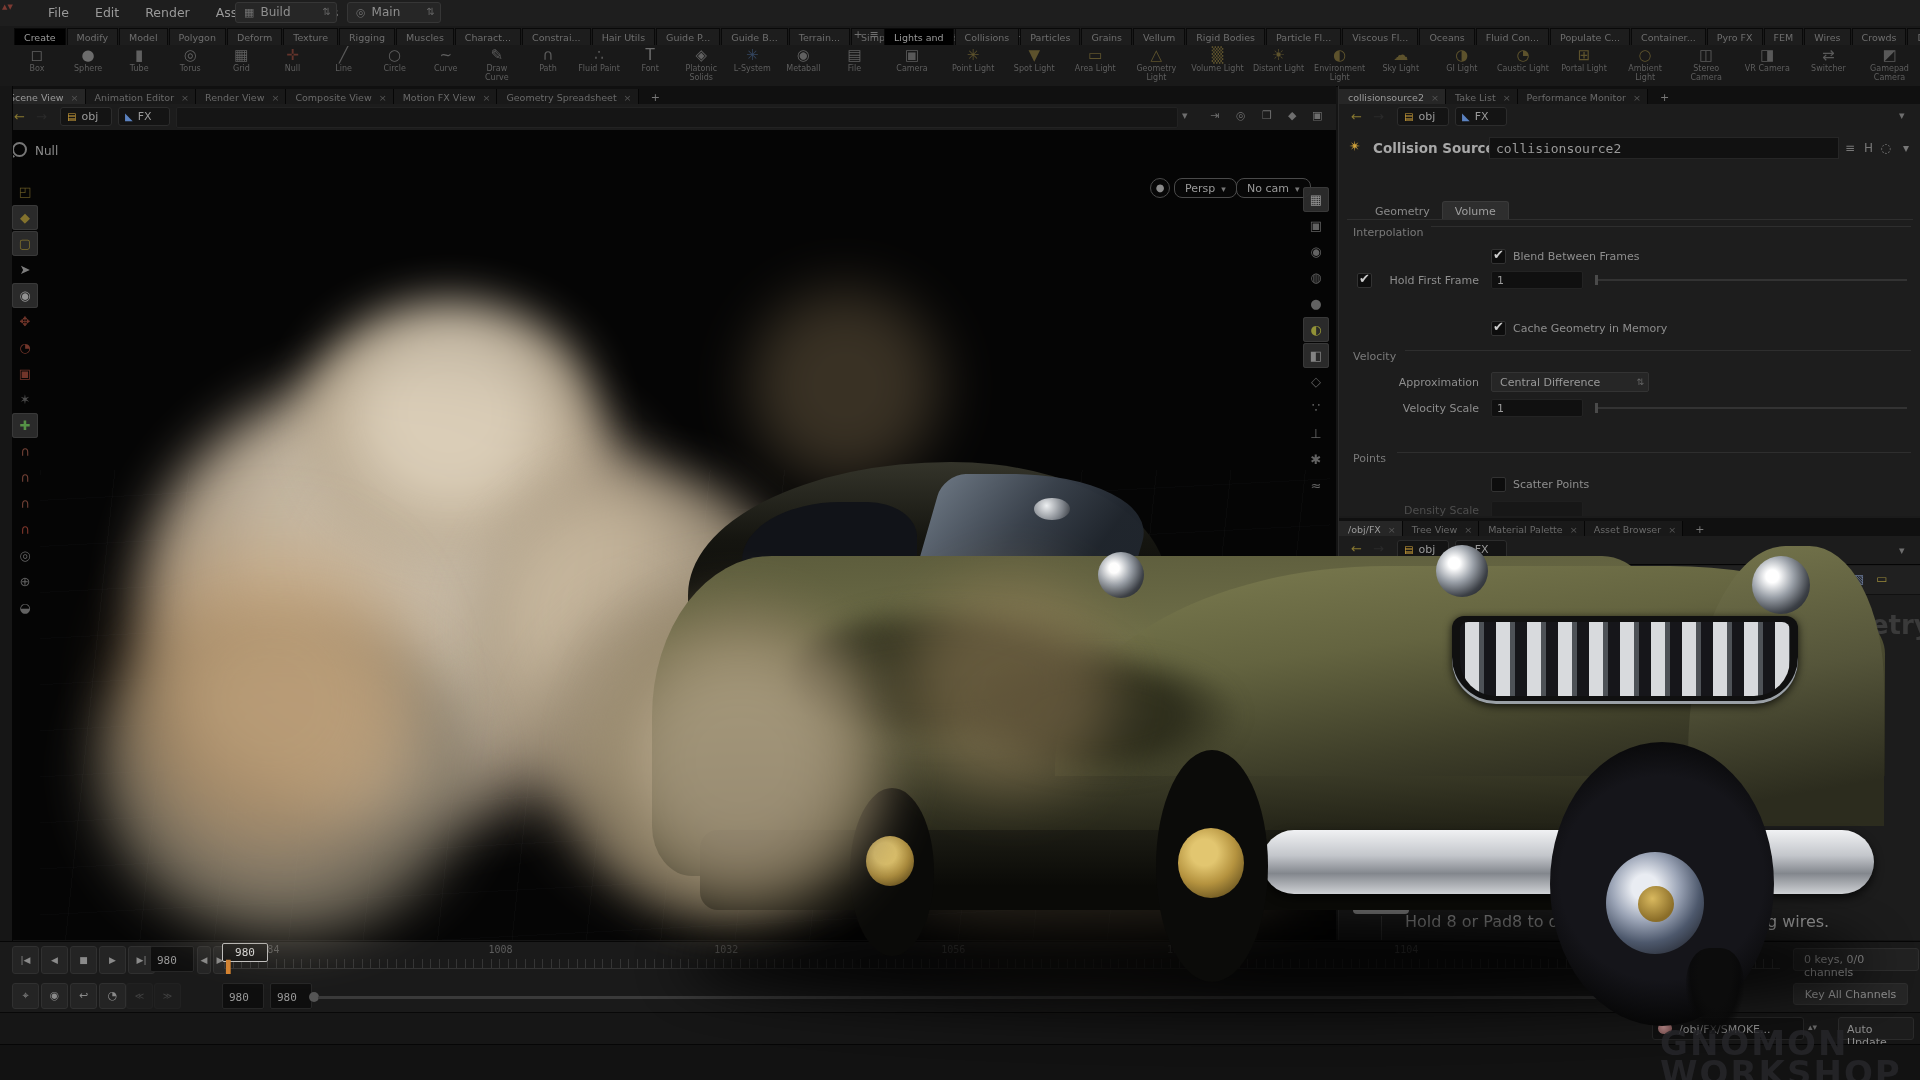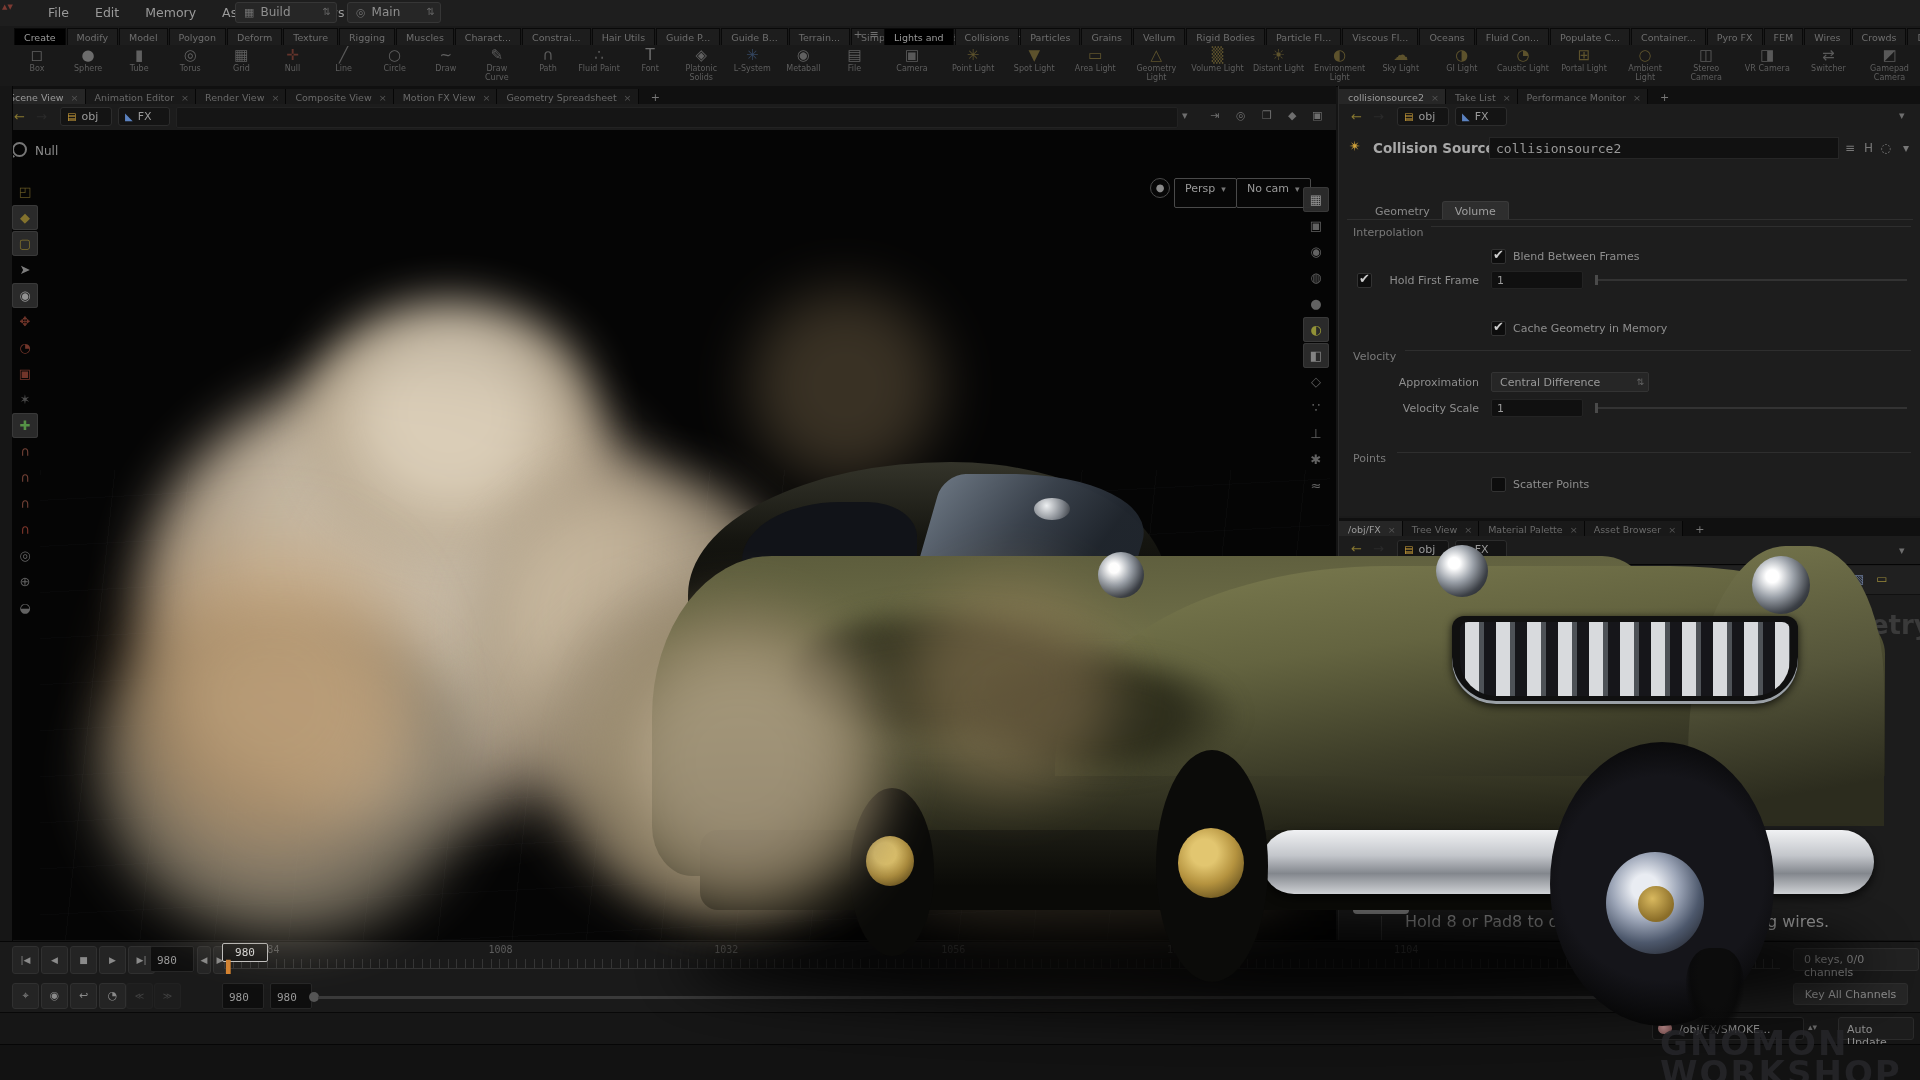--- a/index.html
+++ b/index.html
@@ -49,21 +49,21 @@
      background-image:repeating-linear-gradient(96deg,rgba(70,72,78,.14) 0 1px,transparent 1px 74px),
                       repeating-linear-gradient(-3deg,rgba(70,72,78,.10) 0 1px,transparent 1px 46px);}
   #vp-infobar{position:absolute;left:12px;top:12px;font-size:12px;color:#8c8c8c;}
   .mag{display:inline-block;width:11px;height:11px;border:2px solid #777;border-radius:50%;position:relative;margin-right:8px;vertical-align:-2px;}
   .mag::after{content:"";position:absolute;left:-6px;top:10px;width:7px;height:2px;background:#777;transform:rotate(35deg);}
   #edgestrip{left:0;top:86px;width:12px;height:924px;background:#161616;border-right:1px solid #050505;}
   #lefttoolbar{left:12px;top:178px;width:30px;}
   #righttoolbar{left:1303px;top:186px;width:30px;}
   .vtool{width:26px;height:25px;line-height:25px;text-align:center;font-size:13px;margin:1px 0;border-radius:3px;opacity:.7;}
   .vtool.active{background:#2d2d2d;box-shadow:0 0 0 1px #3c3c3c inset;opacity:.95;}
-  .pill{position:absolute;height:30px;border:1px solid #4a4a4a;border-radius:2px;font-size:11px;color:#9a9a9a;
+  .pill{position:absolute;height:20px;border:1px solid #4a4a4a;border-radius:8px;font-size:11px;color:#9a9a9a;
         padding:3px 10px 0 10px;box-sizing:border-box;background:rgba(10,10,10,.5);}
   .pill::after{content:"▾";margin-left:6px;font-size:9px;color:#777;}
   #vp-lock{position:absolute;width:18px;height:18px;border:1px solid #4a4a4a;border-radius:50%;
            text-align:center;line-height:17px;font-size:10px;color:#8a8a8a;background:rgba(10,10,10,.5);}
   
   #rpanel{left:1338px;top:86px;width:582px;height:854px;background:#1b1b1b;border-left:1px solid #2a2a2a;}
   #params{position:absolute;left:0px;top:44px;width:582px;height:386px;background:#1d1d1d;overflow:hidden;}
   #param-header{position:absolute;left:0;top:6px;width:582px;height:26px;}
   #param-type{position:absolute;left:34px;top:4px;font-size:13.5px;font-weight:bold;color:#a8a8a8;}
   #param-name{position:absolute;left:150px;top:1px;width:350px;height:22px;background:#111;border:1px solid #262626;
@@ -142,21 +142,21 @@
 </head>
 <body>
 
 <div id="app">
 
   <div id="menubar" class="abs">
     <span class="edgemark" style="left:2px;top:3px;">▲▼</span>
     <span style="display:inline-block;width:30px;"></span>
     <span>
       
-    <span class="mitem">File</span><span class="mitem">Edit</span><span class="mitem">Memory</span><span class="mitem">Assets</span><span class="mitem">Windows</span><span class="mitem">Help</span></span>
+    <span class="mitem">File</span><span class="mitem">Edit</span><span class="mitem">Render</span><span class="mitem">Assets</span><span class="mitem">Windows</span><span class="mitem">Help</span></span>
     <div class="combo" style="left:235px;width:102px;">
       <span class="cicon">▦</span><span>Build</span>
     </div>
     <div class="combo" style="left:347px;width:94px;">
       <span class="cicon">◎</span><span>Main</span>
     </div>
   </div>
 
   <div id="shelf" class="abs">
     <div class="shelftabs" style="left:14px;">
@@ -205,21 +205,21 @@
           <span class="tlabel">Line</span>
         </span>
       
         <span class="tool">
           <span class="ticon" style="color: rgb(154, 154, 154);">○</span>
           <span class="tlabel">Circle</span>
         </span>
       
         <span class="tool">
           <span class="ticon" style="color: rgb(154, 154, 154);">~</span>
-          <span class="tlabel">Draw</span>
+          <span class="tlabel">Curve</span>
         </span>
       
         <span class="tool">
           <span class="ticon" style="color: rgb(143, 143, 143);">✎</span>
           <span class="tlabel">Draw Curve</span>
         </span>
       
         <span class="tool">
           <span class="ticon" style="color: rgb(143, 143, 143);">∩</span>
           <span class="tlabel">Path</span>
@@ -483,20 +483,24 @@
         <span class="pslider" style="left:256px;width:312px;"></span>
       </div>
 
       <span class="section" style="left:14px;top:322px;">Points</span>
       <span class="secline" style="left:58px;top:322px;width:514px;"></span>
 
       <div class="prow" style="top:344px;">
         <span class="chk" style="left:152px;"></span>
         <span class="plabel2" style="left:174px;">Scatter Points</span>
       </div>
+      <div class="prow dim" style="top:370px;">
+        <span class="plabel">Density Scale</span>
+        <span class="pfield" style="left:152px;width:92px;"></span>
+      </div>
     </div>
   </div>
 
   <div id="network" class="abs">
     <div class="panetabs" style="width:582px;">
       <span>
         
       <span class="ptab active"><span>/obj/FX</span><span class="closex"></span></span><span class="ptab"><span>Tree View</span><span class="closex"></span></span><span class="ptab"><span>Material Palette</span><span class="closex"></span></span><span class="ptab"><span>Asset Browser</span><span class="closex"></span></span></span>
       <span class="plus">+</span>
     </div>

